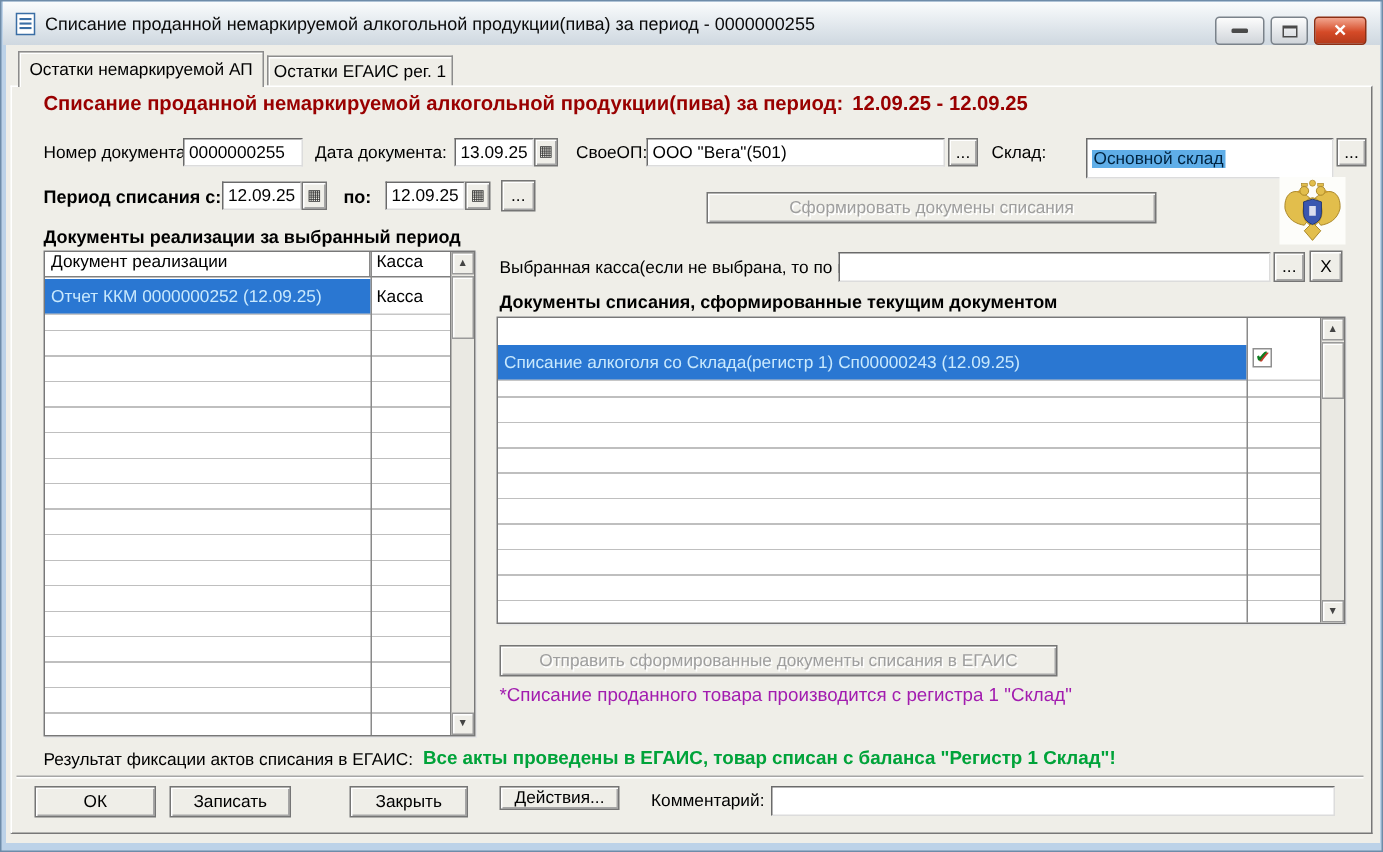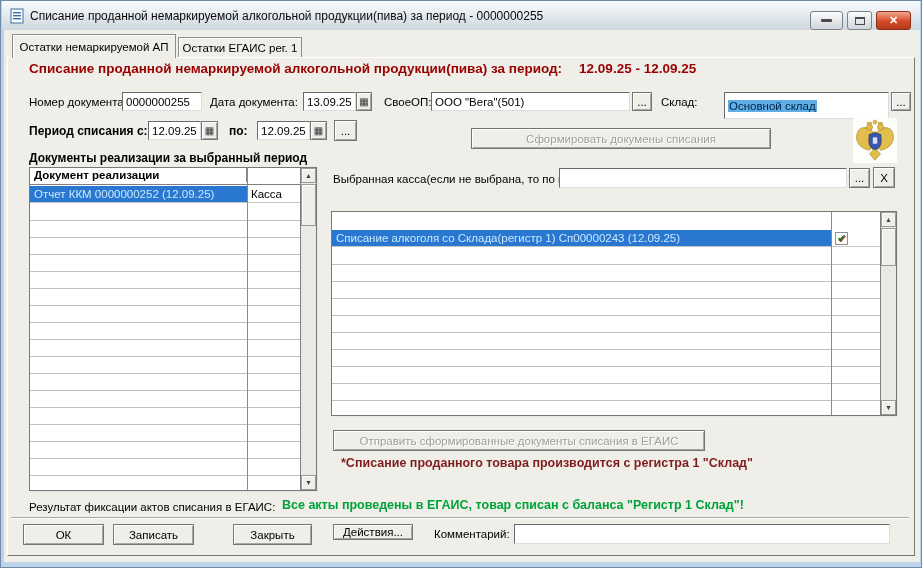--- a/index.html
+++ b/index.html
@@ -23,55 +23,55 @@
   
   .tab{position:absolute;font-size:11.5px;display:flex;align-items:center;justify-content:center;
     background:#EFEEE8;border:1px solid #8C8C8C;border-bottom:none;box-shadow:inset 1px 1px 0 #FFF;white-space:nowrap;}
   .tab.active{left:11px;top:33px;width:164px;height:24px;z-index:3;}
   .tab.inactive{left:177px;top:36px;width:124px;height:21px;z-index:1;}
   .panel{position:absolute;left:6px;top:56px;width:908px;height:499px;border:1px solid;
     border-color:#FFF #777 #777 #FFF;background:#EFEEE8;z-index:2;}
   .lbl{position:absolute;z-index:4;font-size:11.5px;color:#000;white-space:nowrap;}
   .blbl{position:absolute;z-index:4;font-size:12px;font-weight:bold;color:#000;white-space:nowrap;}
   .heading{position:absolute;left:28px;top:60px;z-index:4;font-size:13.5px;font-weight:bold;color:#990000;white-space:nowrap;}
-  .heading .period{margin-left:17px;}
+  .heading .period{margin-left:6px;}
 
   .input{position:absolute;z-index:4;background:#FFF;border:1px solid;border-color:#6A6A6A #DCDCDC #DCDCDC #6A6A6A;
     font-size:11.5px;display:flex;align-items:center;padding:0 3px;overflow:hidden;white-space:nowrap;}
   .textsel{background:#5FAEE8;color:#00233F;padding:0 1px;}
 
   .dwrap{position:absolute;z-index:4;display:flex;}
   .dwrap .dinput{background:#FFF;border:1px solid;border-color:#6A6A6A #DCDCDC #DCDCDC #6A6A6A;font-size:11.5px;
     display:flex;align-items:center;padding:0 3px;flex:1;}
   .btn3d{display:flex;align-items:center;justify-content:center;font-size:11.5px;color:#000;background:#EFEEE8;
     border:1px solid #757575;box-shadow:inset 1px 1px 0 #FFF, inset -1px -1px 0 #A6A6A6;white-space:nowrap;}
   .abtn{position:absolute;z-index:4;}
   .disabled{color:#9E9E9E;text-shadow:1px 1px 0 #FFF;}
   .calglyph{font-size:10px;line-height:10px;color:#333;}
 
   
   .grid{position:absolute;z-index:4;background:#FFF;border:1px solid #787878;box-shadow:1px 1px 0 #E6E6E6;}
   .hdr{position:absolute;left:0;top:0;right:16px;height:17px;display:flex;border-bottom:1px solid #808080;
-    font-weight:bold;font-size:11.5px;background:#FFF;flex-direction:column;}
+    font-weight:normal;font-size:11.5px;background:#FFF;}
   .hcell{padding:1px 4px;white-space:nowrap;overflow:hidden;}
-  .grow{position:absolute;height:17px;font-size:11.5px;display:flex;z-index:5;}
+  .grow{position:absolute;height:24px;font-size:11.5px;display:flex;z-index:5;}
   .gcell{display:flex;align-items:center;padding:0 4px;white-space:nowrap;overflow:hidden;border-bottom:1px solid #C6C6C6;}
   .sel{background:#2A77D2;color:#C9E9FD;}
   .gridlines{position:absolute;z-index:4;background:repeating-linear-gradient(180deg,transparent 0 16px,#BFBFBF 16px 17px);}
   .vline{position:absolute;top:0;bottom:0;width:1px;background:#8A8A8A;z-index:5;}
   .vscroll{position:absolute;right:0;top:0;bottom:0;width:16px;background:#EAE9E3;border-left:1px solid #808080;z-index:6;}
   .sbtn{position:absolute;left:0;width:15px;height:15px;background:#EFEEE8;border:1px solid #9A9A9A;
     box-shadow:inset 1px 1px 0 #FFF;display:flex;align-items:center;justify-content:center;font-size:7px;color:#444;}
   .sthumb{position:absolute;left:0;width:15px;background:#EFEEE8;border:1px solid #9A9A9A;box-shadow:inset 1px 1px 0 #FFF;}
 
   .chk{position:absolute;z-index:6;width:13px;height:13px;background:#FFF;border:1px solid #8F8F8F;
     display:flex;align-items:center;justify-content:center;font-size:11px;line-height:11px;color:#0B7C1F;
     text-shadow:1px 1px 0 #C03A2B;}
 
-  .note-blue{position:absolute;z-index:4;font-size:12.5px;font-weight:bold;color:#7f1d1d;white-space:nowrap;margin-left:8px;}
+  .note-blue{position:absolute;z-index:4;font-size:12.5px;font-weight:normal;color:#a21caf;white-space:nowrap;}
   .result-green{position:absolute;z-index:4;font-size:12.5px;font-weight:bold;color:#00A33A;white-space:nowrap;}
   .divider{position:absolute;z-index:4;left:10px;width:898px;top:516px;height:2px;border-top:1px solid #A6A6A6;border-bottom:1px solid #FFF;}
 
   .emblem{position:absolute;z-index:4;left:852px;top:117px;width:44px;height:45px;background:#FDFDFA;display:flex;align-items:center;justify-content:center;}
 </style>
 </head>
 <body>
 
 <div class="window">
 
@@ -214,20 +214,21 @@
   <div class="input" style="left:558px;top:167px;width:288px;height:20px;">
       <span></span>
     </div>
   <div class="btn3d abtn" style="left:848px;top:167px;width:21px;height:20px;">
       <span>...</span>
     </div>
   <div class="btn3d abtn" style="left:872px;top:166px;width:22px;height:21px;">
       <span>X</span>
     </div>
 
+  <div class="blbl" style="left:332px;top:193px;">Документы списания, сформированные текущим документом</div>
   <div class="grid" style="left:330px;top:210px;width:566px;height:205px;">
     <div class="grow" style="left:0;top:18px;width:548px;">
       <div class="gcell sel" style="width:499px;">Списание алкоголя со Склада(регистр 1) Сп00000243 (12.09.25)</div>
       <div class="gcell" style="flex:1;"></div>
     </div>
     <div class="chk" style="left:503px;top:20px;">
         <span>✔</span>
       </div>
     <div class="gridlines" style="left:0;top:36px;width:548px;bottom:1px;"></div>
     <div class="vline" style="left:499px;"></div>

